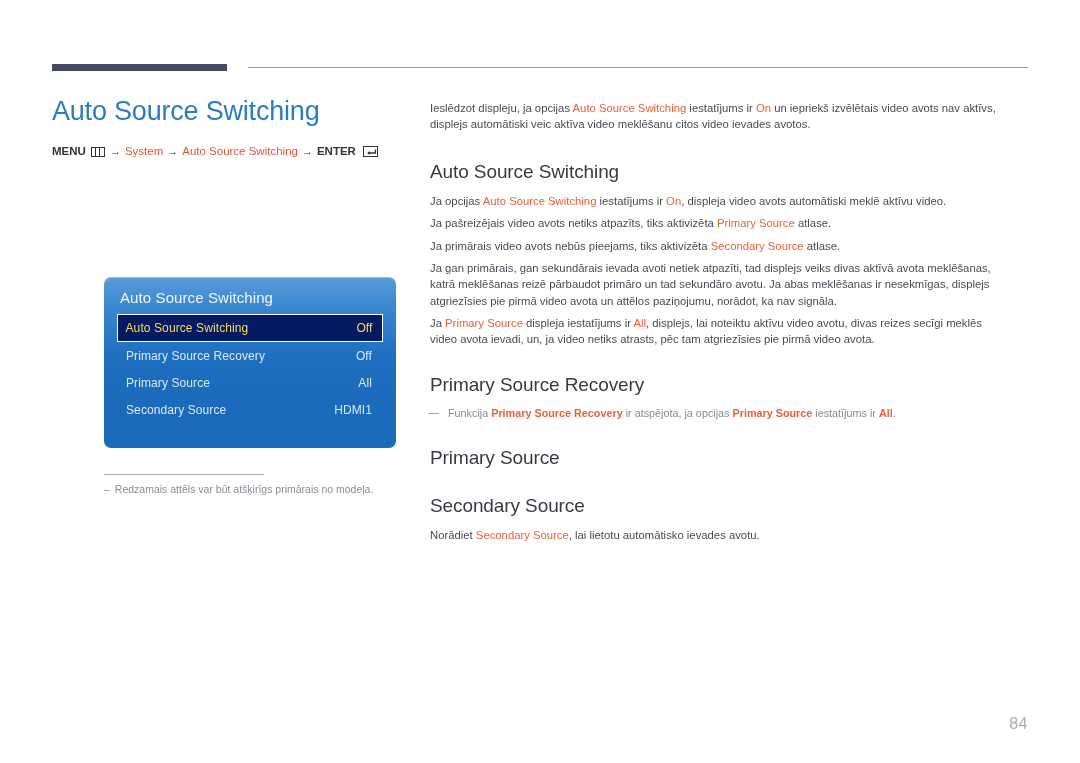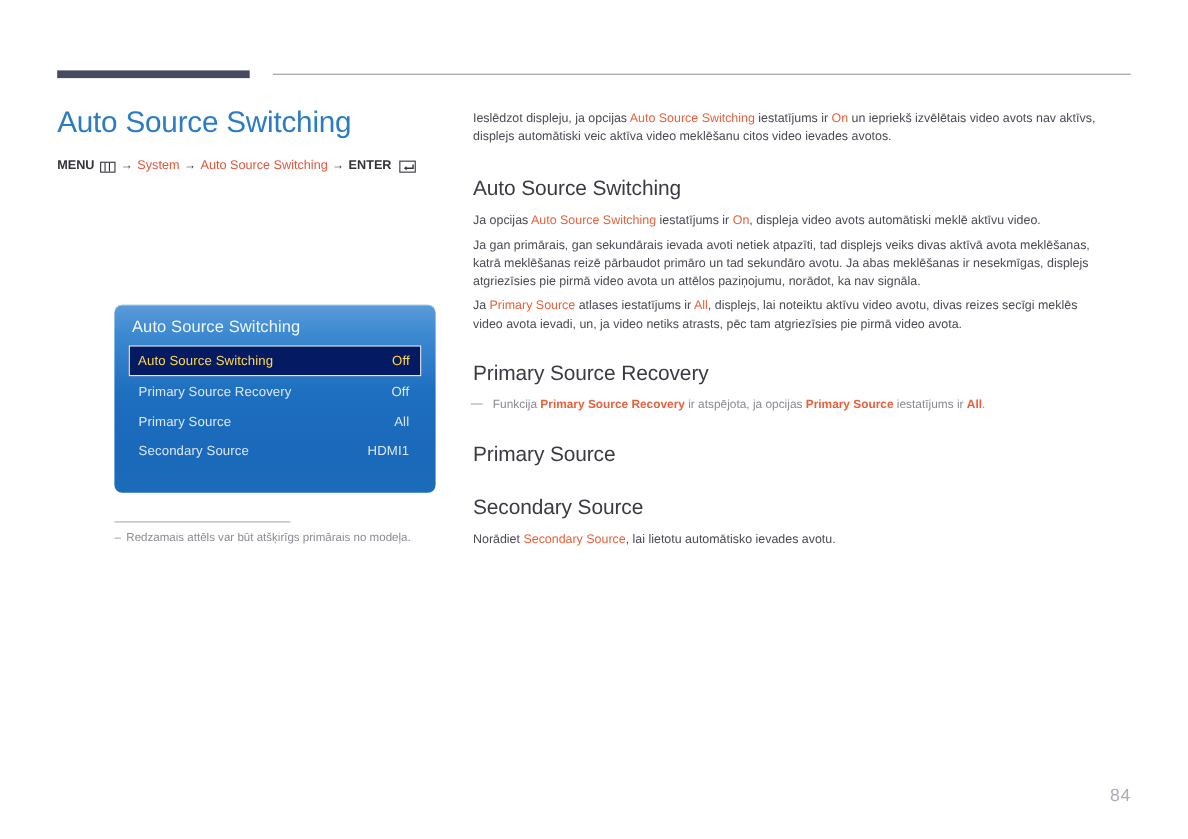--- a/index.html
+++ b/index.html
@@ -262,25 +262,27 @@
   </div>
 
   <div class="right-col">
 
     <p class="body-text intro"><span>Ieslēdzot displeju, ja opcijas </span><span class="accent">Auto Source Switching</span><span> iestatījums ir </span><span class="accent">On</span><span> un iepriekš izvēlētais video avots nav aktīvs, displejs automātiski veic aktīva video meklēšanu citos video ievades avotos.</span></p>
 
     <h2 class="section first">Auto Source Switching</h2>
 
     <p class="body-text"><span>Ja opcijas </span><span class="accent">Auto Source Switching</span><span> iestatījums ir </span><span class="accent">On</span><span>, displeja video avots automātiski meklē aktīvu video.</span></p>
 
-
+    <p class="body-text"><span>Ja pašreizējais video avots netiks atpazīts, tiks aktivizēta </span><span class="accent">Primary Source</span><span> atlase.</span></p>
+
+    <p class="body-text"><span>Ja primārais video avots nebūs pieejams, tiks aktivizēta </span><span class="accent">Secondary Source</span><span> atlase.</span></p>
 
     <p class="body-text">Ja gan primārais, gan sekundārais ievada avoti netiek atpazīti, tad displejs veiks divas aktīvā avota meklēšanas, katrā meklēšanas reizē pārbaudot primāro un tad sekundāro avotu. Ja abas meklēšanas ir nesekmīgas, displejs atgriezīsies pie pirmā video avota un attēlos paziņojumu, norādot, ka nav signāla.</p>
 
-    <p class="body-text"><span>Ja </span><span class="accent">Primary Source</span><span> atlases iestatījums ir </span><span class="accent">All</span><span>, displejs, lai noteiktu aktīvu video avotu, divas reizes secīgi meklēs video avota ievadi, un, ja video netiks atrasts, pēc tam atgriezīsies pie pirmā video avota.</span></p>
+    <p class="body-text"><span>Ja </span><span class="accent">Primary Source</span><span> displeja iestatījums ir </span><span class="accent">All</span><span>, displejs, lai noteiktu aktīvu video avotu, divas reizes secīgi meklēs video avota ievadi, un, ja video netiks atrasts, pēc tam atgriezīsies pie pirmā video avota.</span></p>
 
     <h2 class="section">Primary Source Recovery</h2>
 
 
     <p class="sub-note"><span class="sn-dash">—</span><span class="sn-inner"><span>Funkcija </span><span class="accent-b">Primary Source Recovery</span><span> ir atspējota, ja opcijas </span><span class="accent-b">Primary Source</span><span> iestatījums ir </span><span class="accent-b">All</span><span>.</span></span></p>
 
     <h2 class="section">Primary Source</h2>
 
 
     <h2 class="section">Secondary Source</h2>

